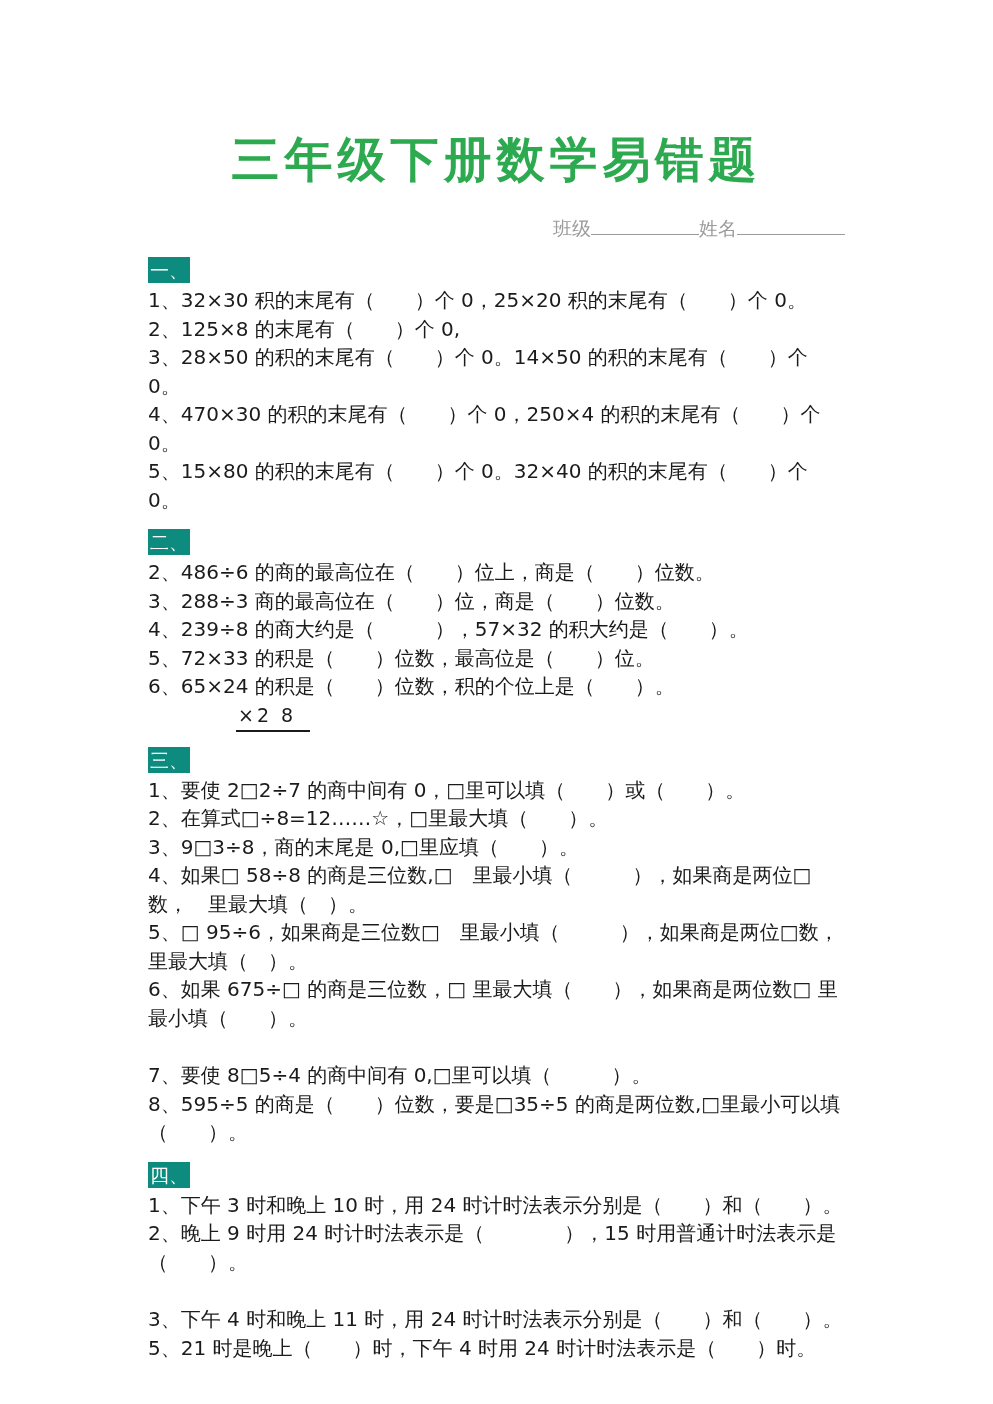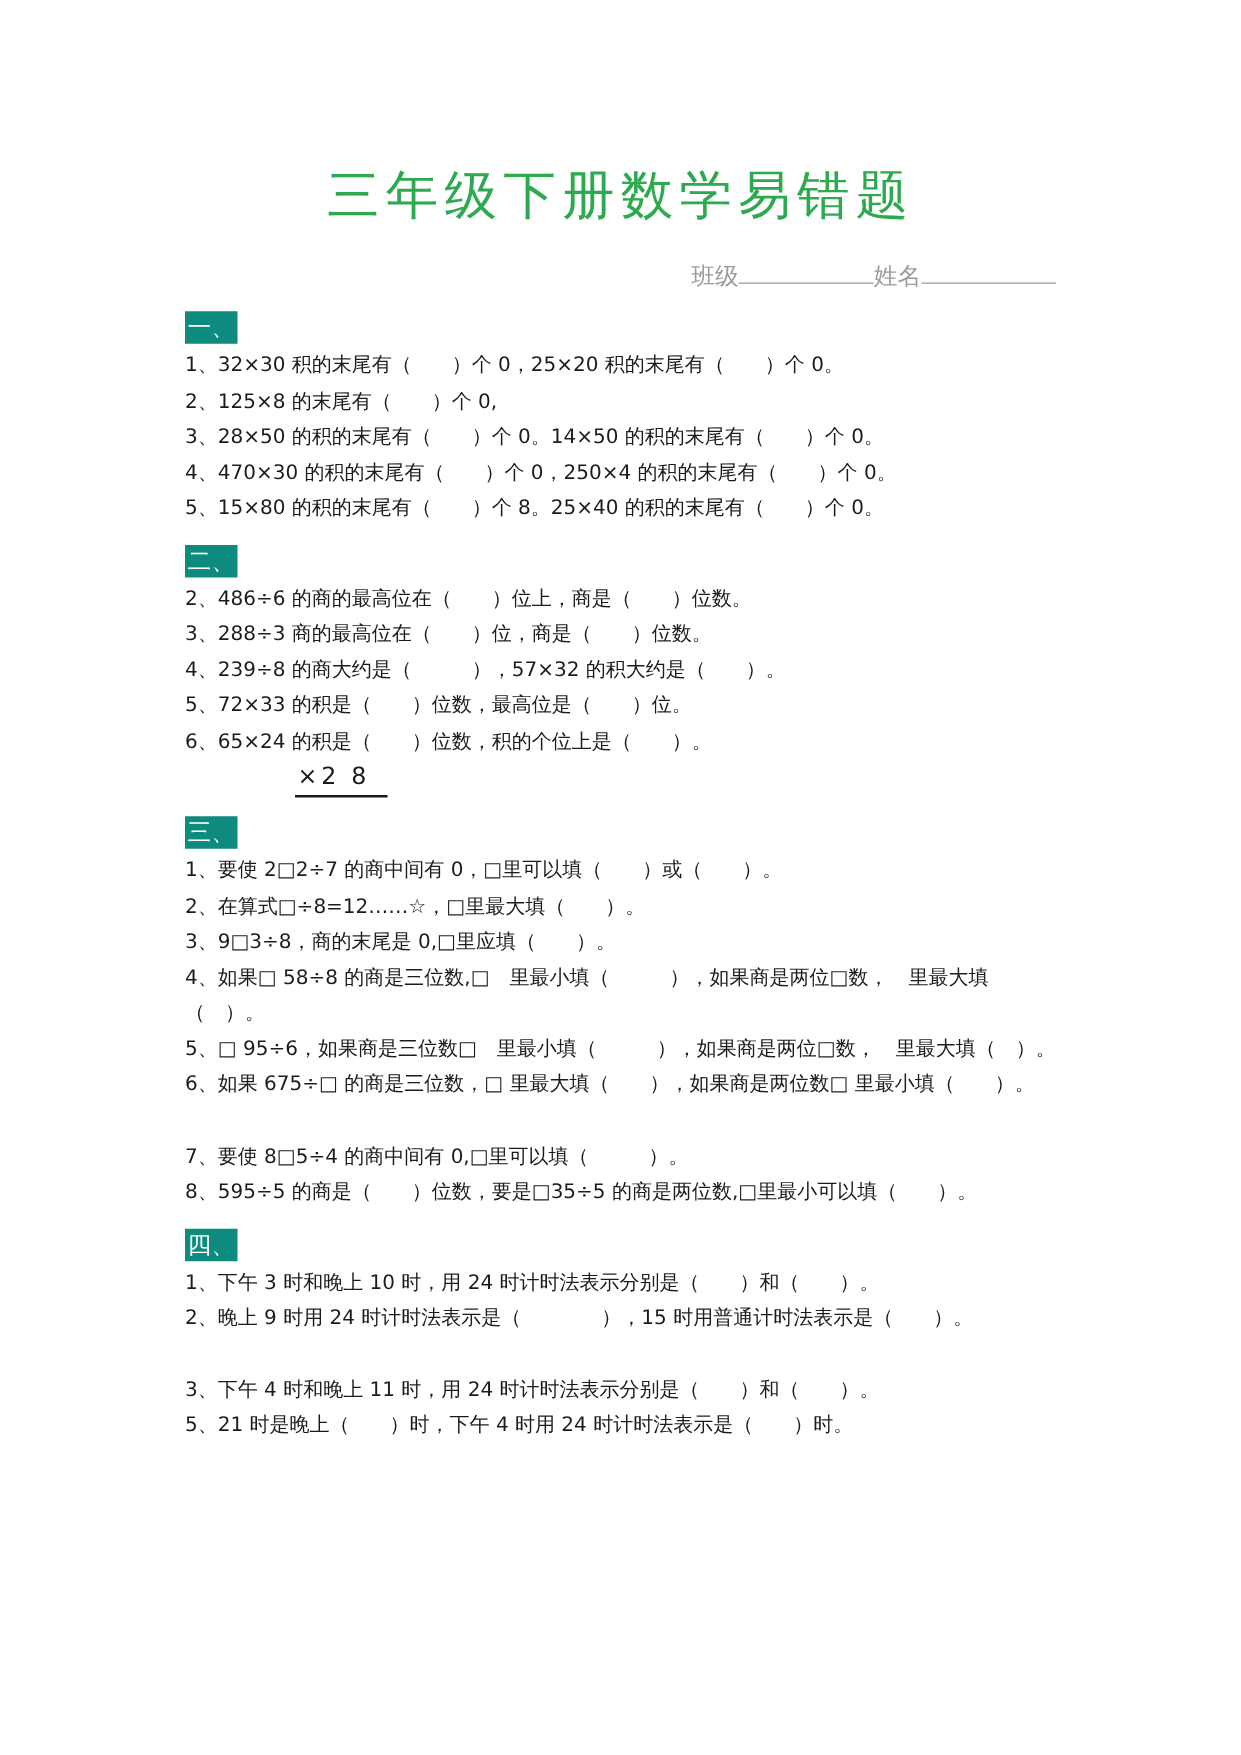--- a/index.html
+++ b/index.html
@@ -15,22 +15,22 @@
     box-sizing: border-box;
     background: #ffffff;
     padding: 128px 148px 0 148px;
     overflow: hidden;
     color: #1b1b1b;
   }
   .title {
     margin: 0 0 22px 0;
     text-align: center;
     font-family: "DejaVu Serif", "Liberation Serif", serif;
-    font-weight: normal;
-    font-size: 42px;
+    font-weight: bold;
+    font-size: 48px;
     letter-spacing: 5px;
     color: #2daa50;
     white-space: nowrap;
   }
   .meta {
     text-align: right;
     font-size: 19px;
     color: #9b9b9b;
     margin-bottom: 6px;
     white-space: nowrap;
@@ -47,21 +47,21 @@
   .sec-head {
     display: inline-block;
     background: #0d8b7e;
     color: #ffffff;
     font-size: 19px;
     line-height: 26px;
     padding: 0 2px;
     margin-bottom: 3px;
   }
   .q {
-    font-size: 16px;
+    font-size: 20px;
     line-height: 28.5px;
     margin: 0;
   }
   .spacer { height: 29px; }
   .vmul {
     font-size: 19px;
     line-height: 29px;
     padding-left: 88px;
   }
   .vmul .underlined {
@@ -82,21 +82,21 @@
   <div class="meta">
     <span>班级</span><span class="blank-line"></span><span>姓名</span><span class="blank-line"></span>
   </div>
 
   <div class="section">
     <div class="sec-head">一、</div>
     <div class="q">1、32×30 积的末尾有（　　）个 0，25×20 积的末尾有（　　）个 0。</div>
     <div class="q">2、125×8 的末尾有（　　）个 0,</div>
     <div class="q">3、28×50 的积的末尾有（　　）个 0。14×50 的积的末尾有（　　）个 0。</div>
     <div class="q">4、470×30 的积的末尾有（　　）个 0，250×4 的积的末尾有（　　）个 0。</div>
-    <div class="q">5、15×80 的积的末尾有（　　）个 8。25×40 的积的末尾有（　　）个 0。</div>
+    <div class="q">5、15×80 的积的末尾有（　　）个 0。32×40 的积的末尾有（　　）个 0。</div>
   </div>
 
   <div class="section">
     <div class="sec-head">二、</div>
     <div class="q">2、486÷6 的商的最高位在（　　）位上，商是（　　）位数。</div>
     <div class="q">3、288÷3 商的最高位在（　　）位，商是（　　）位数。</div>
     <div class="q">4、239÷8 的商大约是（　　　），57×32 的积大约是（　　）。</div>
     <div class="q">5、72×33 的积是（　　）位数，最高位是（　　）位。</div>
     <div class="q">6、65×24 的积是（　　）位数，积的个位上是（　　）。</div>
     <div class="vmul">

